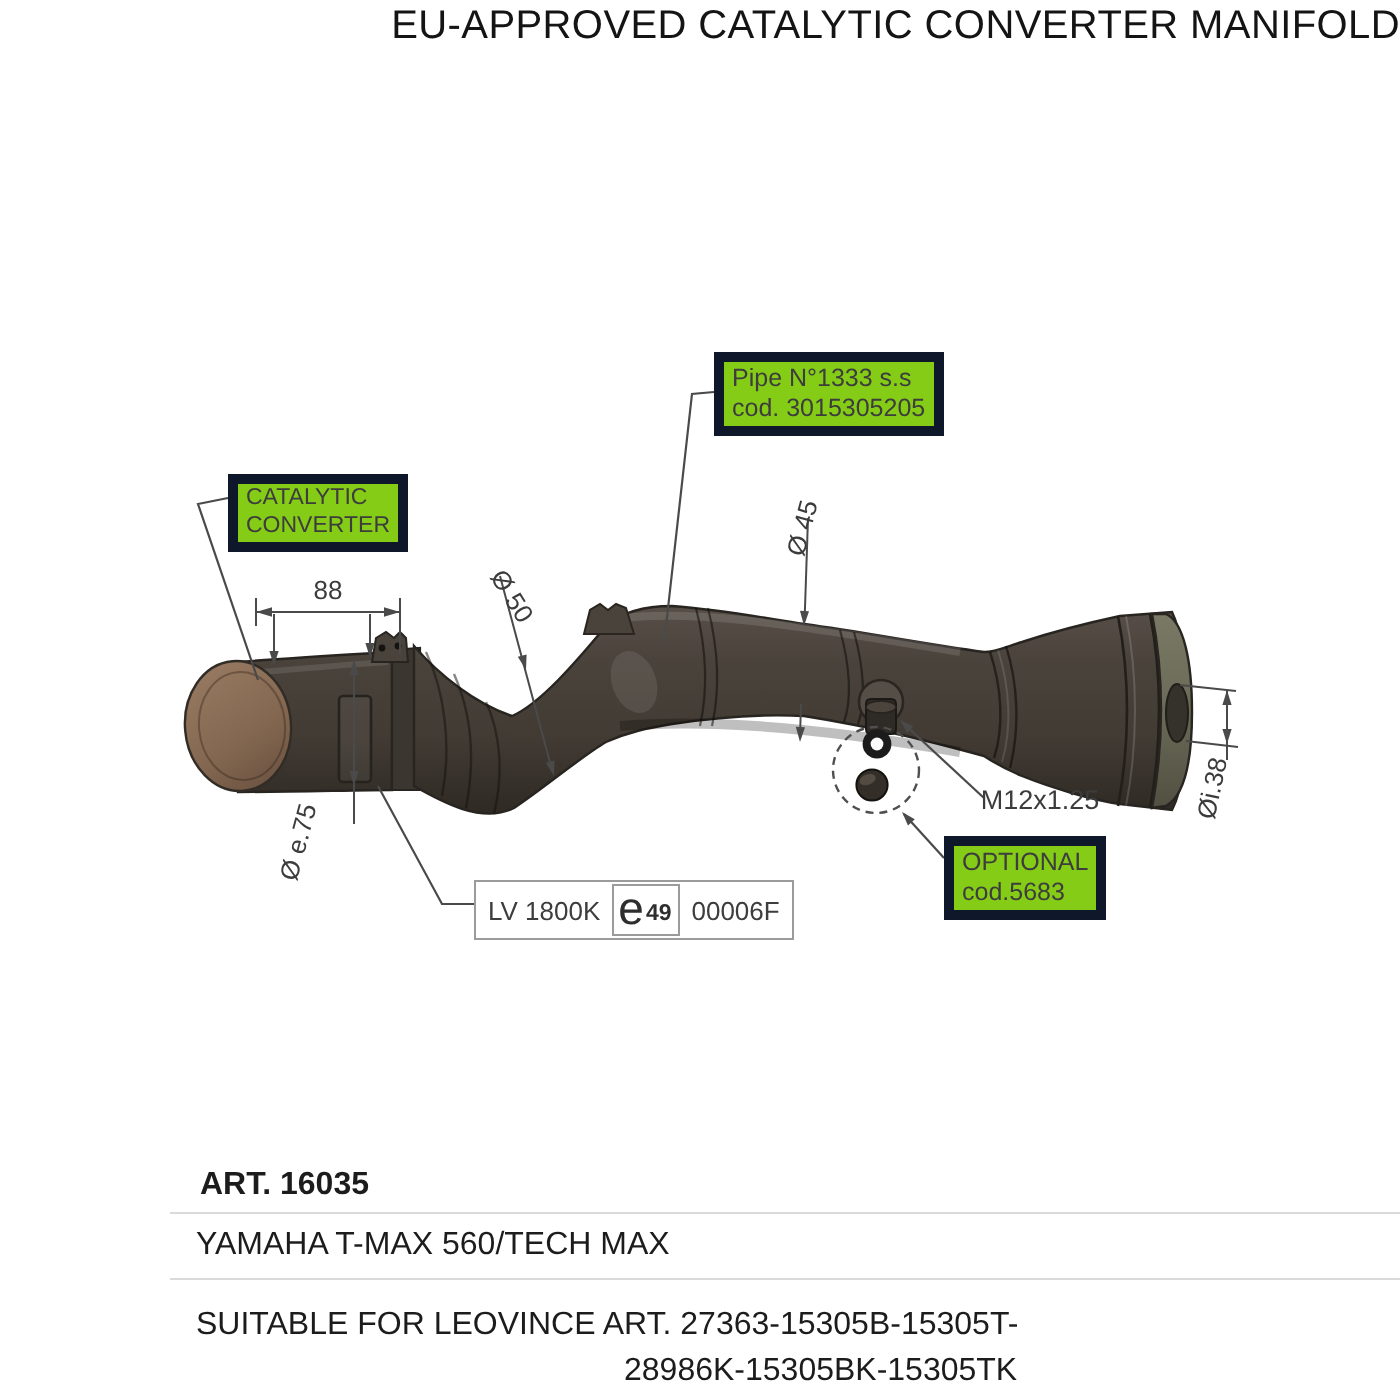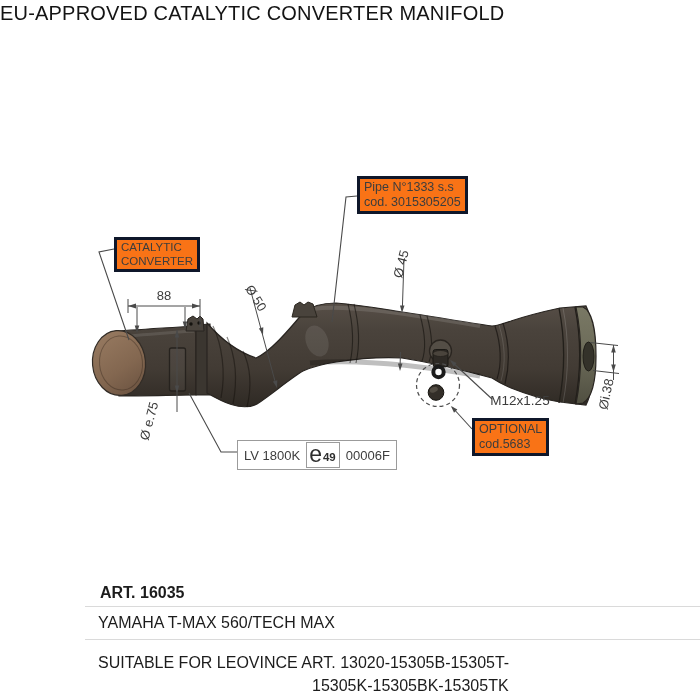--- a/index.html
+++ b/index.html
@@ -1,21 +1,21 @@
 <!DOCTYPE html>
 <html><head>
 <meta charset="utf-8">
 <style>
   html,body{margin:0;padding:0;background:#fff;}
   #stage{position:relative;width:700px;height:700px;background:#ffffff;overflow:hidden;
          font-family:"Liberation Sans",sans-serif;color:#3c3c3c;}
-  .title{position:absolute;top:2px;left:0;width:700px;text-align:left;
+  .title{position:absolute;top:2px;left:0;width:700px;text-align:right;
          font-size:20px;letter-spacing:.2px;color:#141414;white-space:nowrap;}
   svg.draw{position:absolute;left:0;top:0;}
-  .callout{position:absolute;border:3px solid #0f172a;background:#f97316;
+  .callout{position:absolute;border:5px solid #0f172a;background:#84cc16;
            padding:1px 4px;line-height:1.18;color:#3d3d3d;white-space:nowrap;}
   .callout div{white-space:nowrap;}
   .co-pipe{left:357px;top:176px;font-size:12.5px;}
   .co-cat{left:114px;top:237px;font-size:11.5px;}
   .co-opt{left:472px;top:418px;font-size:12.5px;}
   .dim{position:absolute;font-size:13px;color:#3c3c3c;white-space:nowrap;}
   .plate{position:absolute;left:237px;top:440px;height:28px;display:flex;align-items:center;
          gap:6px;padding:0 6px;border:1px solid #9b9b9b;background:#fff;
          font-size:13px;color:#3d3d3d;white-space:nowrap;}
   .emark-box{border:1px solid #9b9b9b;padding:0 3px 0 2px;height:24px;display:flex;
@@ -207,16 +207,16 @@
       <span class="e">e</span>
       <span class="enum">49</span>
     </span>
     <span>00006F</span>
   </div>
 
   <div class="footer-text" style="left:100px;top:572px;font-size:16px;font-weight:bold;margin-top:12px;">ART. 16035</div>
   <div class="sep" style="top:606px;"></div>
   <div class="footer-text" style="left:98px;top:614px;font-size:16px;text-align:right;">YAMAHA T-MAX 560/TECH MAX</div>
   <div class="sep" style="top:639px;"></div>
-  <div class="footer-text" style="left:98px;top:654px;font-size:16px;">SUITABLE FOR LEOVINCE ART. 13020-15305B-15305T-</div>
-  <div class="footer-text" style="left:312px;top:677px;font-size:16px;">15305K-15305BK-15305TK</div>
+  <div class="footer-text" style="left:98px;top:654px;font-size:16px;">SUITABLE FOR LEOVINCE ART. 27363-15305B-15305T-</div>
+  <div class="footer-text" style="left:312px;top:677px;font-size:16px;">28986K-15305BK-15305TK</div>
 
 </div>
 
 </body></html>

